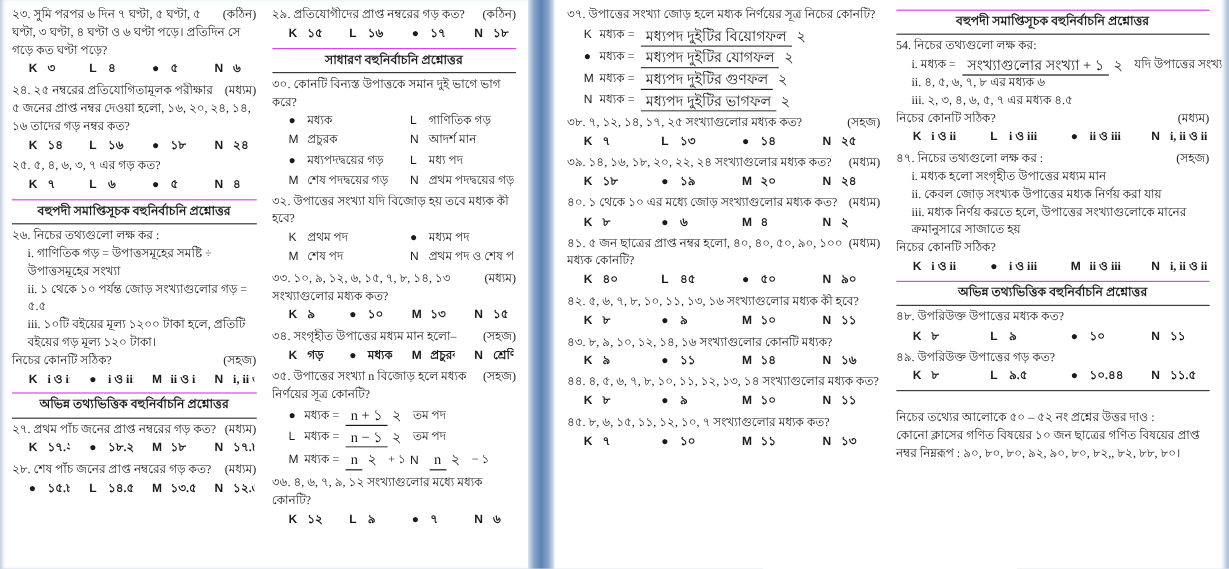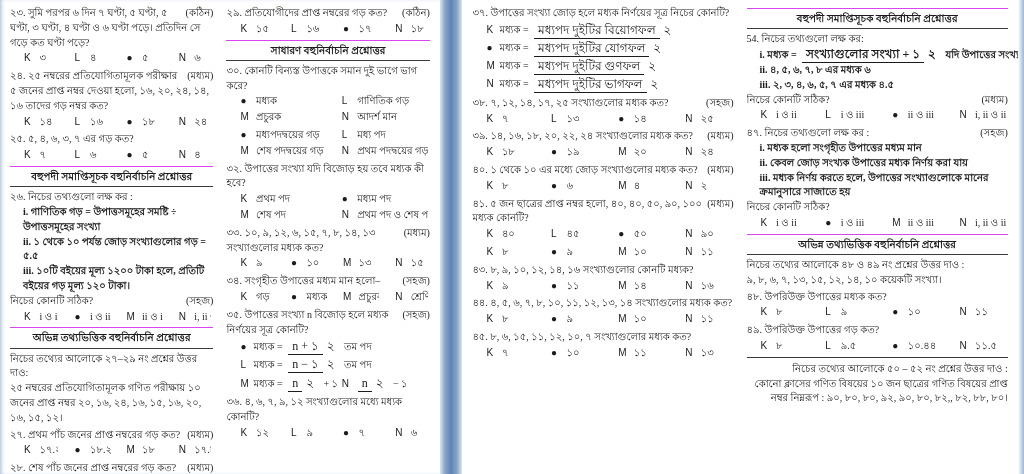--- a/index.html
+++ b/index.html
@@ -17,39 +17,39 @@
     background:linear-gradient(90deg,#dce6f2 0%,#8aa6c9 22%,#5d83b4 50%,#8aa6c9 78%,#dce6f2 100%);}
   .page2{flex:1;}
   .edge{width:7px;height:474px;
     background:linear-gradient(90deg,#ffffff 0%,#c2d2e6 60%,#9db7d6 100%);}
   .col{flex:1;min-width:0;font-size:10px;line-height:1.48;}
   .question{margin:1px 0 2px 0;}
   .qhead{overflow:hidden;}
   .qnum{white-space:nowrap;}
   .tag{float:right;padding-left:4px;}
   .qtext{}
-  .item{margin-left:13px;font-weight:bold;}
+  .item{margin-left:13px;}
   .opts{margin:1px 2px 3px 14px;}
-  .grid4{display:grid;grid-template-columns:1fr 1.05fr 1.05fr 0.95fr;column-gap:16px;}
+  .grid4{display:grid;grid-template-columns:1fr 1.05fr 1.05fr 0.95fr;column-gap:16px;font-weight:bold;}
   .grid2{display:grid;grid-template-columns:1.15fr 1fr;row-gap:1px;column-gap:2px;}
   .rows .opt{display:block;margin:2px 0;}
   .opt{white-space:nowrap;overflow:hidden;}
   .optk{font-family:"Liberation Sans", sans-serif;display:inline-block;min-width:13px;}
   .optk.dot{font-size:10px;}
   .optv{}
   .fracwrap{display:inline-flex;align-items:center;white-space:nowrap;}
   .frac{display:inline-flex;flex-direction:row;text-align:center;
         vertical-align:middle;margin:0 3px;font-size:12px;line-height:1.25;}
   .frac .num{border-bottom:1px solid #1b1b1b;padding:0 4px;}
   .frac .den{padding:0 4px;}
   .section-header{text-align:center;font-weight:bold;
     border-top:1px solid #d946ef;border-bottom:1px solid #3a3a3a;
     padding:2px 0;margin:3px 0 3px 0;font-size:10.3px;}
   .info-box{margin:2px 0 2px 0;}
-  .info-box.topline{border-top:1px solid #3a3a3a;padding-top:4px;text-align:right;}
+  .info-box.topline{border-top:1px solid #3a3a3a;padding-top:16px;}
   .info-line:first-child{font-weight:bold;font-weight:normal;}
 </style>
 </head>
 <body>
 
 <div class="book">
   <div class="page page1">
       <div class="col">
         <div class="question">
           <div class="qhead"><span class="tag">(কঠিন)</span><span class="qnum">২৩. </span><span class="qtext">সুমি পরপর ৬ দিন ৭ ঘণ্টা, ৫ ঘণ্টা, ৫ ঘণ্টা, ৩ ঘণ্টা, ৪ ঘণ্টা ও ৬ ঘণ্টা পড়ে। প্রতিদিন সে গড়ে কত ঘণ্টা পড়ে?</span></div>
@@ -86,24 +86,20 @@
           <div class="item">iii. ১০টি বইয়ের মূল্য ১২০০ টাকা হলে, প্রতিটি বইয়ের গড় মূল্য ১২০ টাকা।</div>
           <div class="qhead"><span class="tag">(সহজ)</span><span class="qtext">নিচের কোনটি সঠিক?</span></div>
           <div class="opts grid4">
             <span class="opt"><span class="optk">K</span><span class="optv">&nbsp;i ও ii</span></span>
             <span class="opt"><span class="optk dot">●</span><span class="optv">&nbsp;i ও iii</span></span>
             <span class="opt"><span class="optk">M</span><span class="optv">&nbsp;ii ও iii</span></span>
             <span class="opt"><span class="optk">N</span><span class="optv">&nbsp;i, ii ও iii</span></span>
           </div>
         </div>
         <div class="section-header">অভিন্ন তথ্যভিত্তিক বহুনির্বাচনি প্রশ্নোত্তর</div>
-        <div class="info-box">
-          <div class="info-line">নিচের তথ্যের আলোকে ২৭–২৯ নং প্রশ্নের উত্তর দাও:</div>
-          <div class="info-line">২৫ নম্বরের প্রতিযোগিতামূলক গণিত পরীক্ষায় ১০ জনের প্রাপ্ত নম্বর ২০, ১৬, ২৪, ১৬, ১৫, ১৬, ২০, ১৬, ১৫, ১২।</div>
-        </div>
         <div class="question">
           <div class="qhead"><span class="tag">(মধ্যম)</span><span class="qnum">২৭. </span><span class="qtext">প্রথম পাঁচ জনের প্রাপ্ত নম্বরের গড় কত?</span></div>
           <div class="opts grid4">
             <span class="opt"><span class="optk">K</span><span class="optv">&nbsp;১৭.২</span></span>
             <span class="opt"><span class="optk dot">●</span><span class="optv">&nbsp;১৮.২</span></span>
             <span class="opt"><span class="optk">M</span><span class="optv">&nbsp;১৮</span></span>
             <span class="opt"><span class="optk">N</span><span class="optv">&nbsp;১৭.৮</span></span>
           </div>
         </div>
         <div class="question">
@@ -286,20 +282,21 @@
         <div class="question">
           <div class="qhead"><span class="tag">(মধ্যম)</span><span class="qnum">৪১. </span><span class="qtext">৫ জন ছাত্রের প্রাপ্ত নম্বর হলো, ৪০, ৪০, ৫০, ৯০, ১০০ মধ্যক কোনটি?</span></div>
           <div class="opts grid4">
             <span class="opt"><span class="optk">K</span><span class="optv">&nbsp;৪০</span></span>
             <span class="opt"><span class="optk">L</span><span class="optv">&nbsp;৪৫</span></span>
             <span class="opt"><span class="optk dot">●</span><span class="optv">&nbsp;৫০</span></span>
             <span class="opt"><span class="optk">N</span><span class="optv">&nbsp;৯০</span></span>
           </div>
         </div>
         <div class="question">
+          <div class="qhead"><span class="qnum">৪২. </span><span class="qtext">৫, ৬, ৭, ৮, ১০, ১১, ১৩, ১৬ সংখ্যাগুলোর মধ্যক কী হবে?</span></div>
           <div class="opts grid4">
             <span class="opt"><span class="optk">K</span><span class="optv">&nbsp;৮</span></span>
             <span class="opt"><span class="optk dot">●</span><span class="optv">&nbsp;৯</span></span>
             <span class="opt"><span class="optk">M</span><span class="optv">&nbsp;১০</span></span>
             <span class="opt"><span class="optk">N</span><span class="optv">&nbsp;১১</span></span>
           </div>
         </div>
         <div class="question">
           <div class="qhead"><span class="qnum">৪৩. </span><span class="qtext">৮, ৯, ১০, ১২, ১৪, ১৬ সংখ্যাগুলোর কোনটি মধ্যক?</span></div>
           <div class="opts grid4">
@@ -357,24 +354,20 @@
           <div class="item">iii. মধ্যক নির্ণয় করতে হলে, উপাত্তের সংখ্যাগুলোকে মানের ক্রমানুসারে সাজাতে হয়</div>
           <div class="qhead"><span class="qtext">নিচের কোনটি সঠিক?</span></div>
           <div class="opts grid4">
             <span class="opt"><span class="optk">K</span><span class="optv">&nbsp;i ও ii</span></span>
             <span class="opt"><span class="optk dot">●</span><span class="optv">&nbsp;i ও iii</span></span>
             <span class="opt"><span class="optk">M</span><span class="optv">&nbsp;ii ও iii</span></span>
             <span class="opt"><span class="optk">N</span><span class="optv">&nbsp;i, ii ও iii</span></span>
           </div>
         </div>
         <div class="section-header">অভিন্ন তথ্যভিত্তিক বহুনির্বাচনি প্রশ্নোত্তর</div>
-        <div class="info-box">
-          <div class="info-line">নিচের তথ্যের আলোকে ৪৮ ও ৪৯ নং প্রশ্নের উত্তর দাও :</div>
-          <div class="info-line">৯, ৮, ৬, ৭, ১৩, ১৫, ১২, ১৪, ১০ কয়েকটি সংখ্যা।</div>
-        </div>
         <div class="question">
           <div class="qhead"><span class="qnum">৪৮. </span><span class="qtext">উপরিউক্ত উপাত্তের মধ্যক কত?</span></div>
           <div class="opts grid4">
             <span class="opt"><span class="optk">K</span><span class="optv">&nbsp;৮</span></span>
             <span class="opt"><span class="optk">L</span><span class="optv">&nbsp;৯</span></span>
             <span class="opt"><span class="optk dot">●</span><span class="optv">&nbsp;১০</span></span>
             <span class="opt"><span class="optk">N</span><span class="optv">&nbsp;১১</span></span>
           </div>
         </div>
         <div class="question">

